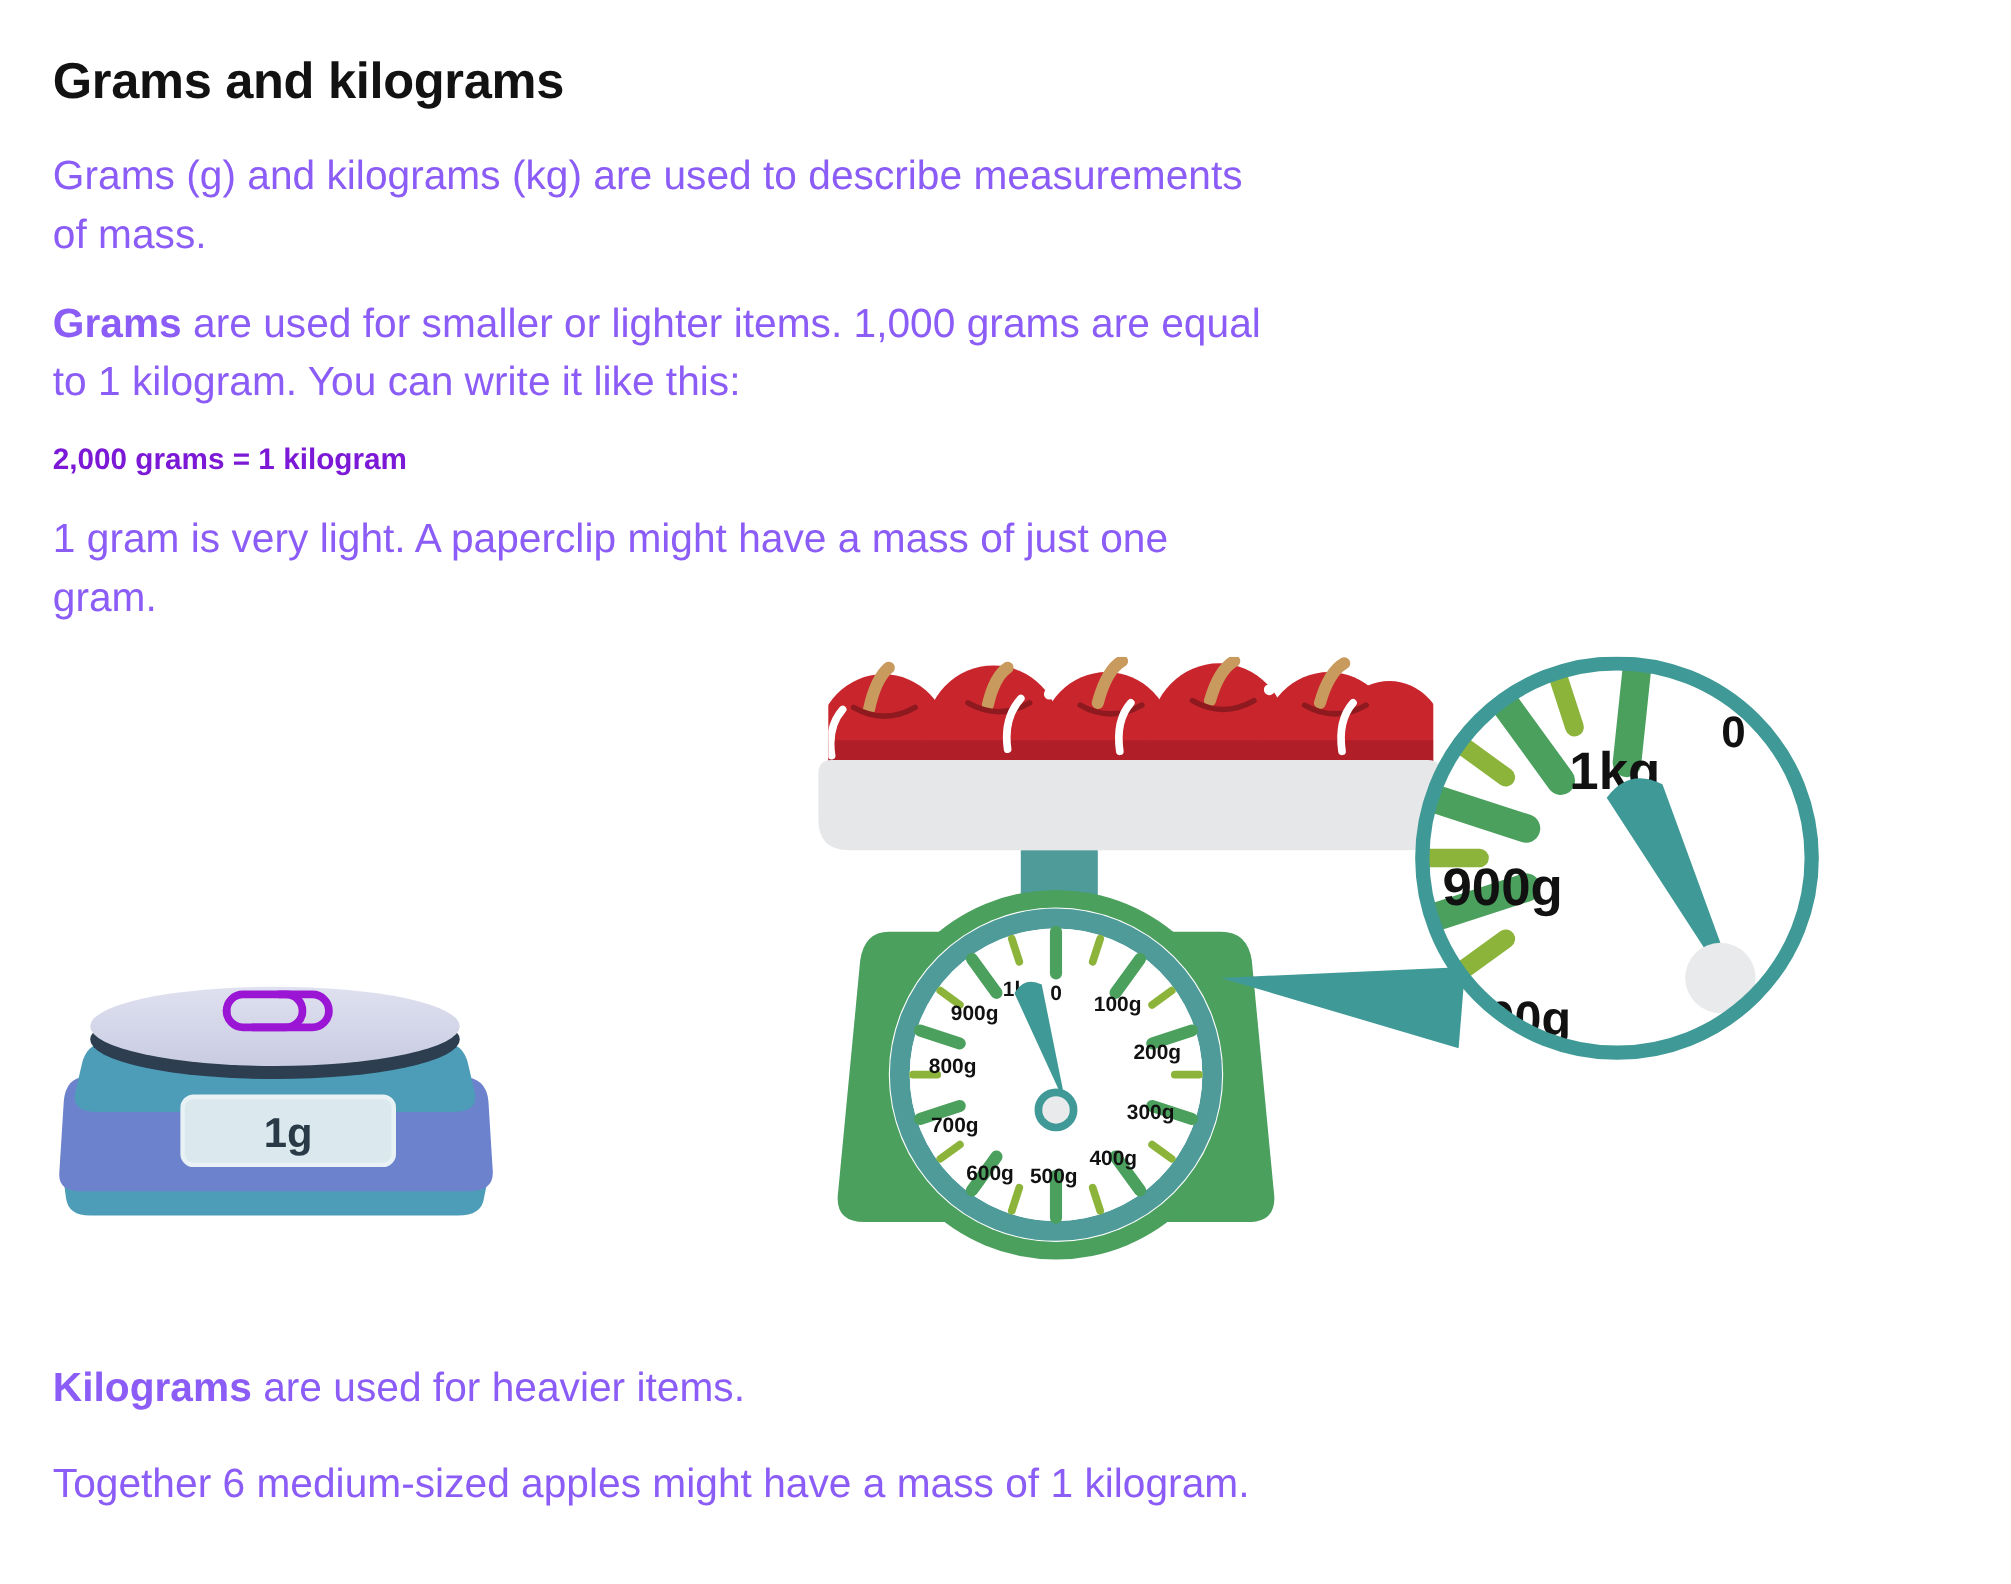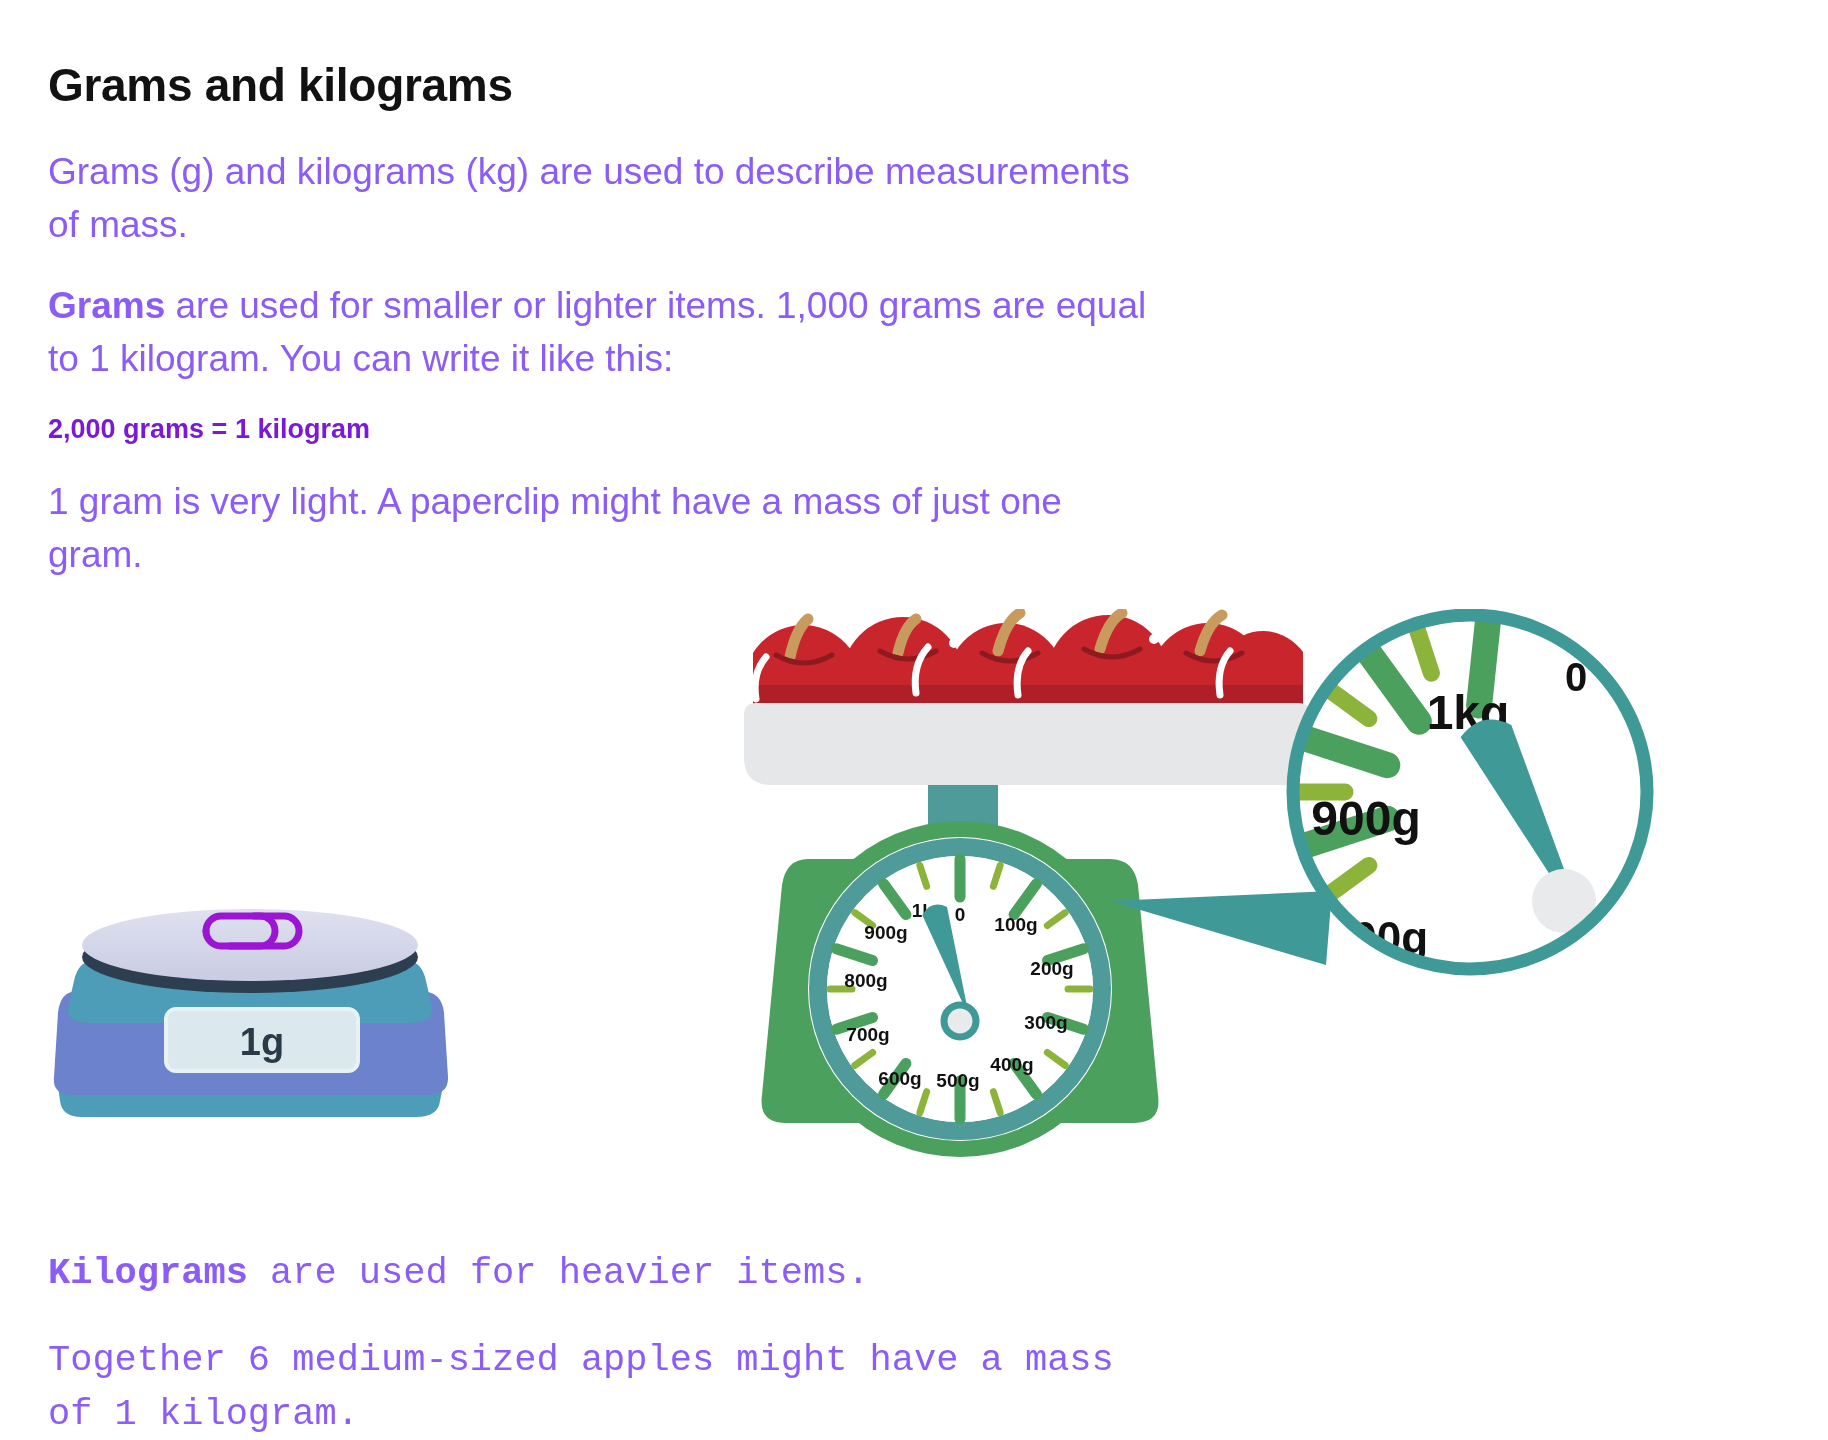--- a/index.html
+++ b/index.html
@@ -12,21 +12,21 @@
     height: 1440px;
     font-family: "Liberation Sans", sans-serif;
     color: #111111;
     overflow: hidden;
   }
   .page {
     position: relative;
     width: 1828px;
     height: 1087px;
     box-sizing: border-box;
-    padding: 52px 48px 0 48px;
+    padding: 40px 48px 0 48px;
   }
   h1.page-title {
     font-size: 46px;
     font-weight: bold;
     letter-spacing: -0.3px;
     margin: 8px 0 34px 0;
     color: #121212;
     line-height: 1.1;
   }
   p.body-text {
@@ -43,21 +43,21 @@
     font-weight: bold;
     color: #7b19d6;
     margin: 0 0 30px 0;
   }
   .figure {
     position: relative;
     width: 1780px;
     height: 620px;
     margin: 6px 0 18px 0;
   }
-  .bottom-block { margin-top: 6px; font-family: Liberation Mono, monospace; }
+  .bottom-block { margin-top: 6px; }
   .bottom-block p.body-text { margin-bottom: 34px; }
   svg { display: block; }
 </style>
 </head>
 <body>
 
 <div class="page">
 
   <h1 class="page-title">Grams and kilograms</h1>
 

